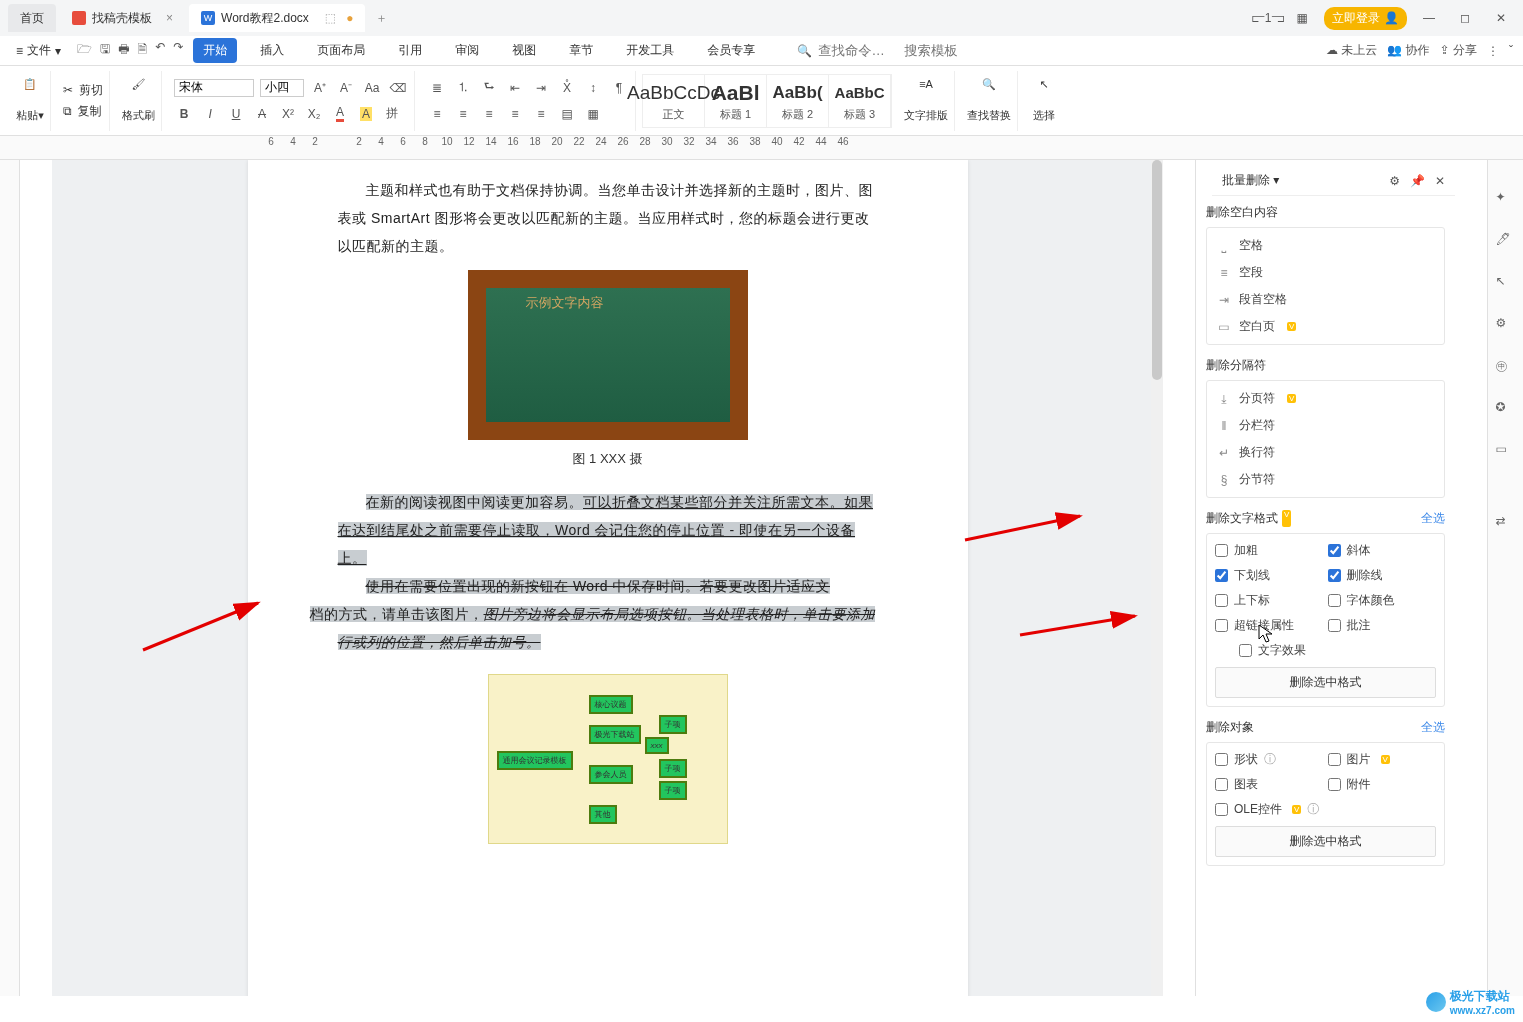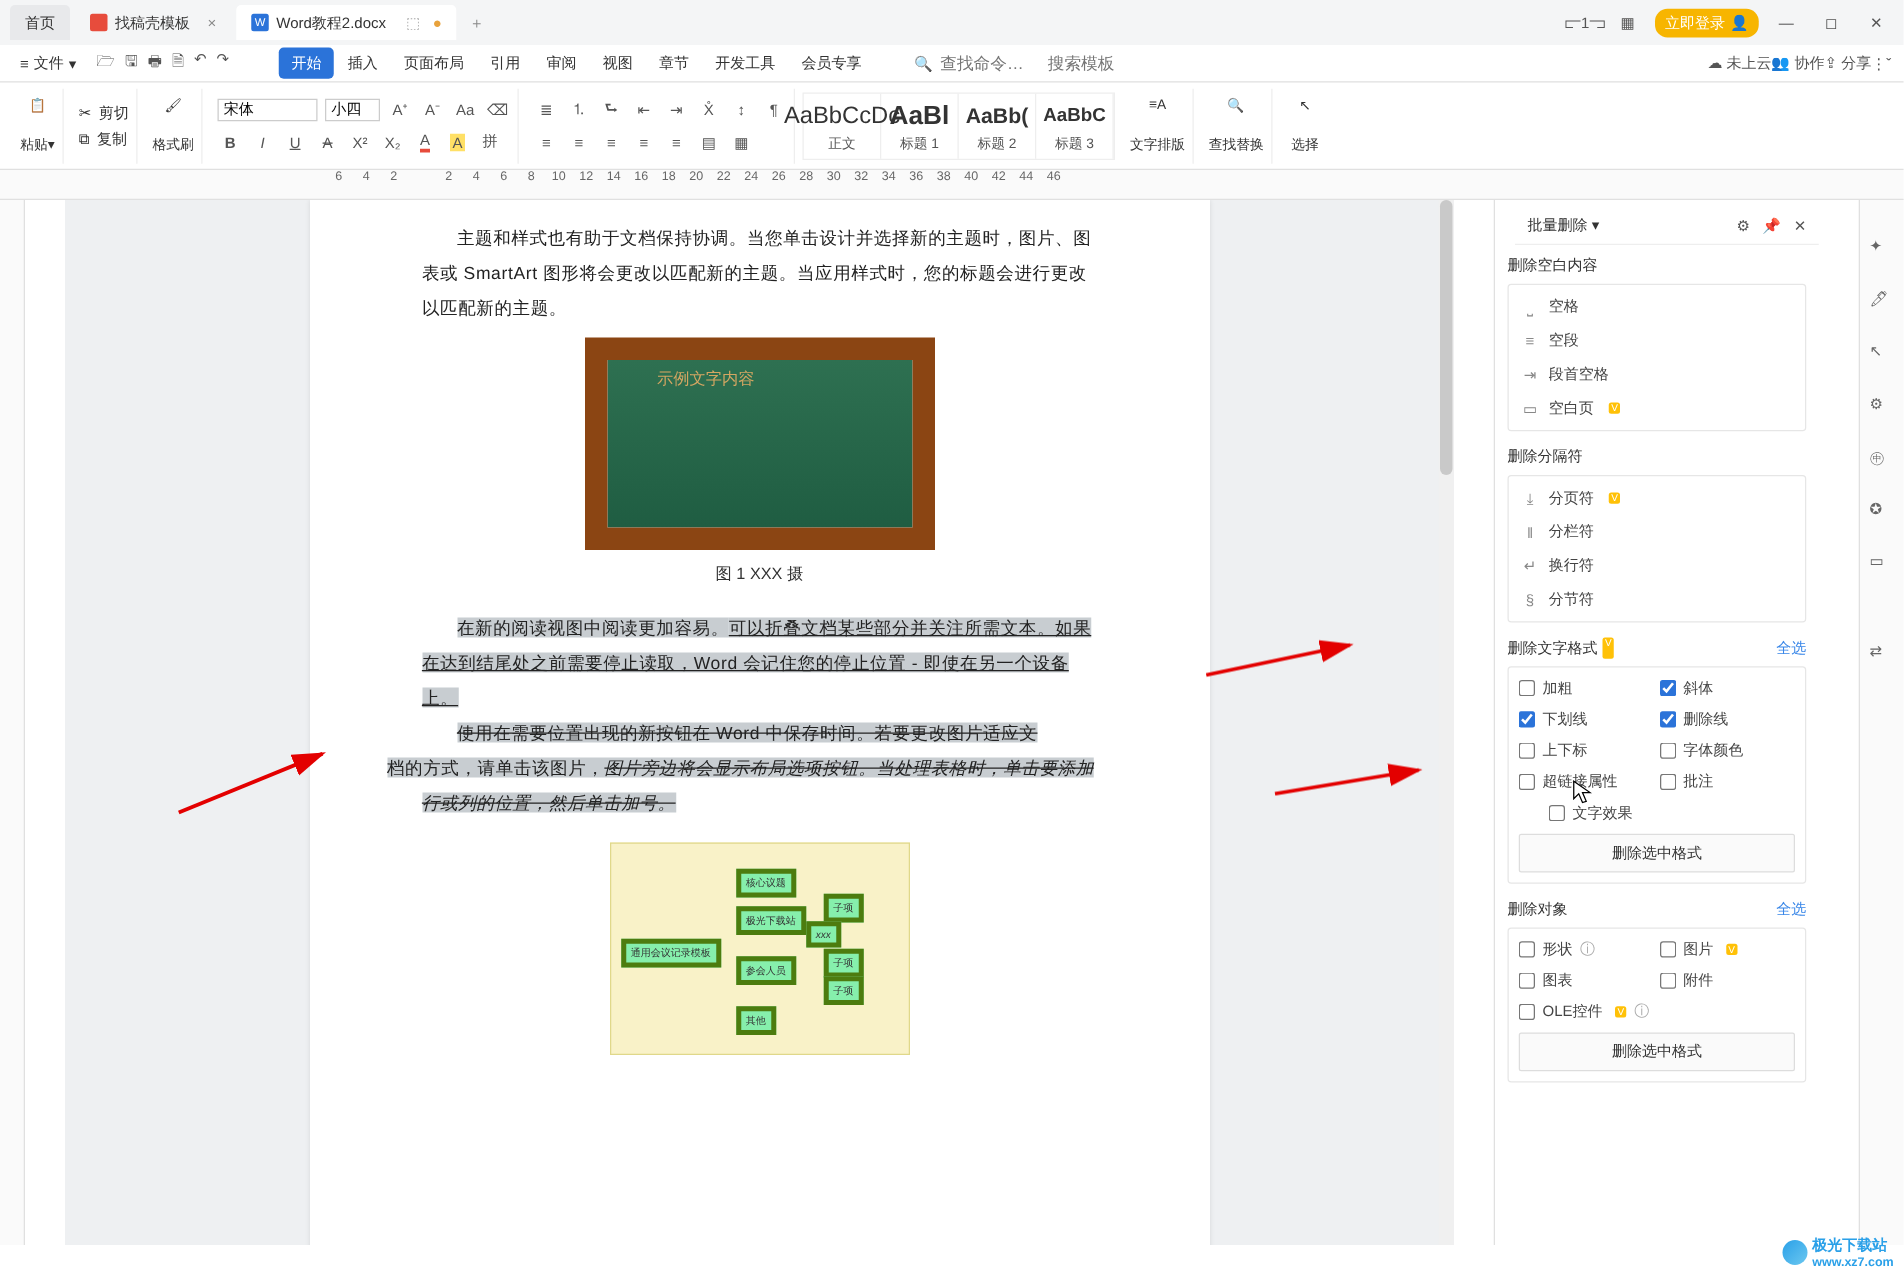--- a/index.html
+++ b/index.html
@@ -15,26 +15,26 @@
 .tab-add { width:24px; color:#888; text-align:center; }
 .window-ctrl { margin-left:auto; display:flex; gap:8px; align-items:center; }
 .login-btn { background:#f7b500; color:#fff; padding:3px 8px; border-radius:10px; display:flex; align-items:center; gap:4px; }
 .sys-btn { width:28px; text-align:center; color:#555; }
 
 
 .menubar { height:30px; display:flex; align-items:center; padding:0 10px; border-bottom:1px solid #e0e0e0; gap:2px; }
 .menu-file { display:flex; align-items:center; gap:4px; padding:0 6px; }
 .qat { display:flex; gap:8px; padding:0 8px; }
 .qat-icon { color:#555; }
-.menu-tabs { display:flex; margin-left:30px; gap:1px; }
+.menu-tabs { display:flex; gap:13px; }
 .menu-tab { padding:4px 10px; }
 .menu-tab.active { background:#2b73d9; color:#fff; border-radius:4px; }
 .cmd-search { margin-left:30px; display:flex; align-items:center; gap:6px; color:#888; }
 .cmd-input { border:none; background:transparent; width:80px; }
-.right-utils { margin-left:auto; display:flex; gap:0; color:#555; align-items:center; }
+.right-utils { margin-left:auto; display:flex; gap:10px; color:#555; align-items:center; }
 
 
 .ribbon { height:70px; display:flex; align-items:center; padding:2px 10px; border-bottom:1px solid #e0e0e0; gap:6px; }
 .rib-group { display:flex; flex-direction:column; gap:4px; padding:0 6px; border-right:1px solid #eee; height:60px; justify-content:center; }
 .rib-big { text-align:center; font-size:11px; }
 .rib-big .ico { width:28px; height:28px; display:block; margin:0 auto 2px; }
 .rib-row { display:flex; gap:6px; align-items:center; }
 .font-combo { border:1px solid #ccc; padding:1px 4px; font-size:12px; }
 .font-name { width:80px; }
 .font-size { width:44px; }
@@ -56,21 +56,21 @@
 .para { font-size:14px; line-height:2.0; text-indent:2em; color:#222; letter-spacing:0.5px; }
 .img-frame { width:280px; height:170px; margin:10px auto; background:linear-gradient(#2e7051,#1f5d42); border:18px solid #8b4513; position:relative; }
 .img-frame::before { content:""; position:absolute; inset:-30px; background:radial-gradient(circle at 10% 10%, #d97b16 6px, transparent 7px), radial-gradient(circle at 90% 20%, #e8940f 8px, transparent 9px), radial-gradient(circle at 20% 85%, #b7530a 7px, transparent 8px), radial-gradient(circle at 85% 90%, #e8940f 9px, transparent 10px); z-index:-1; }
 .frame-label { position:absolute; top:6px; left:40px; color:#d4a662; font-size:13px; }
 .caption { text-align:center; font-size:13px; margin:8px 0 20px;}
 .sel { background:#c8cdd1; }
 .strike { text-decoration:line-through; }
 .uline { text-decoration:underline; }
 .italic { font-style:italic; }
 .mindmap { width:240px; height:170px; background:#f9f2c8; margin:18px auto 0; border:1px solid #e0d88a; position:relative; }
-.mm-node { position:absolute; background:#86efac; border:4px solid #4d7c0f; font-size:8px; padding:2px 4px; }
+.mm-node { position:absolute; background:#22c55e; border:2px solid #4d7c0f; font-size:8px; padding:2px 4px; }
 
 
 .arrow { position:absolute; }
 .arrow svg { overflow:visible; }
 
 
 .panel { width:260px; border-left:1px solid #e0e0e0; background:#fff; display:flex; flex-direction:column; padding:6px 0; }
 .panel-head { display:flex; align-items:center; padding:6px 10px; border-bottom:1px solid #eee;margin-left:16px; }
 .panel-title { font-weight:500; }
 .panel-ctrls { margin-left:auto; display:flex; gap:10px; color:#555; }

